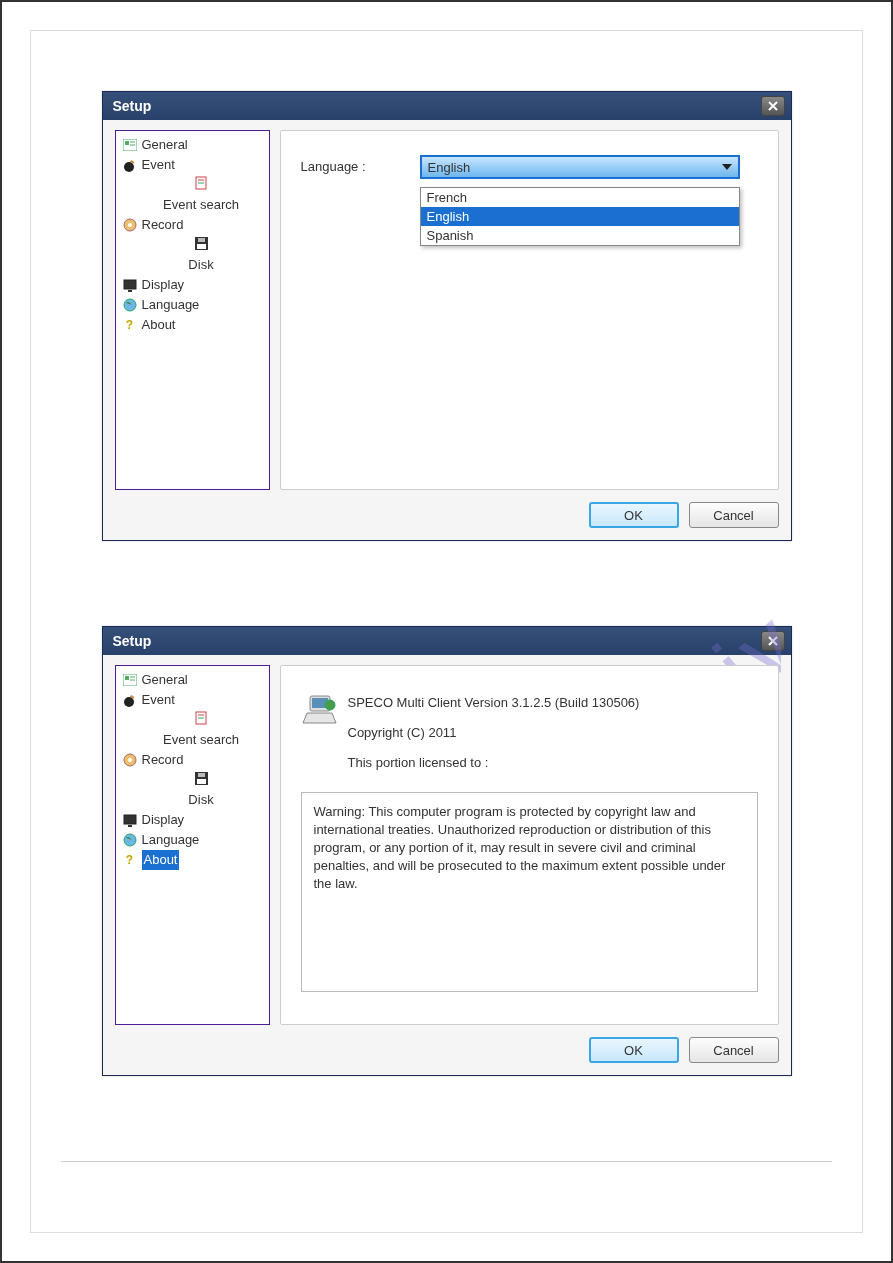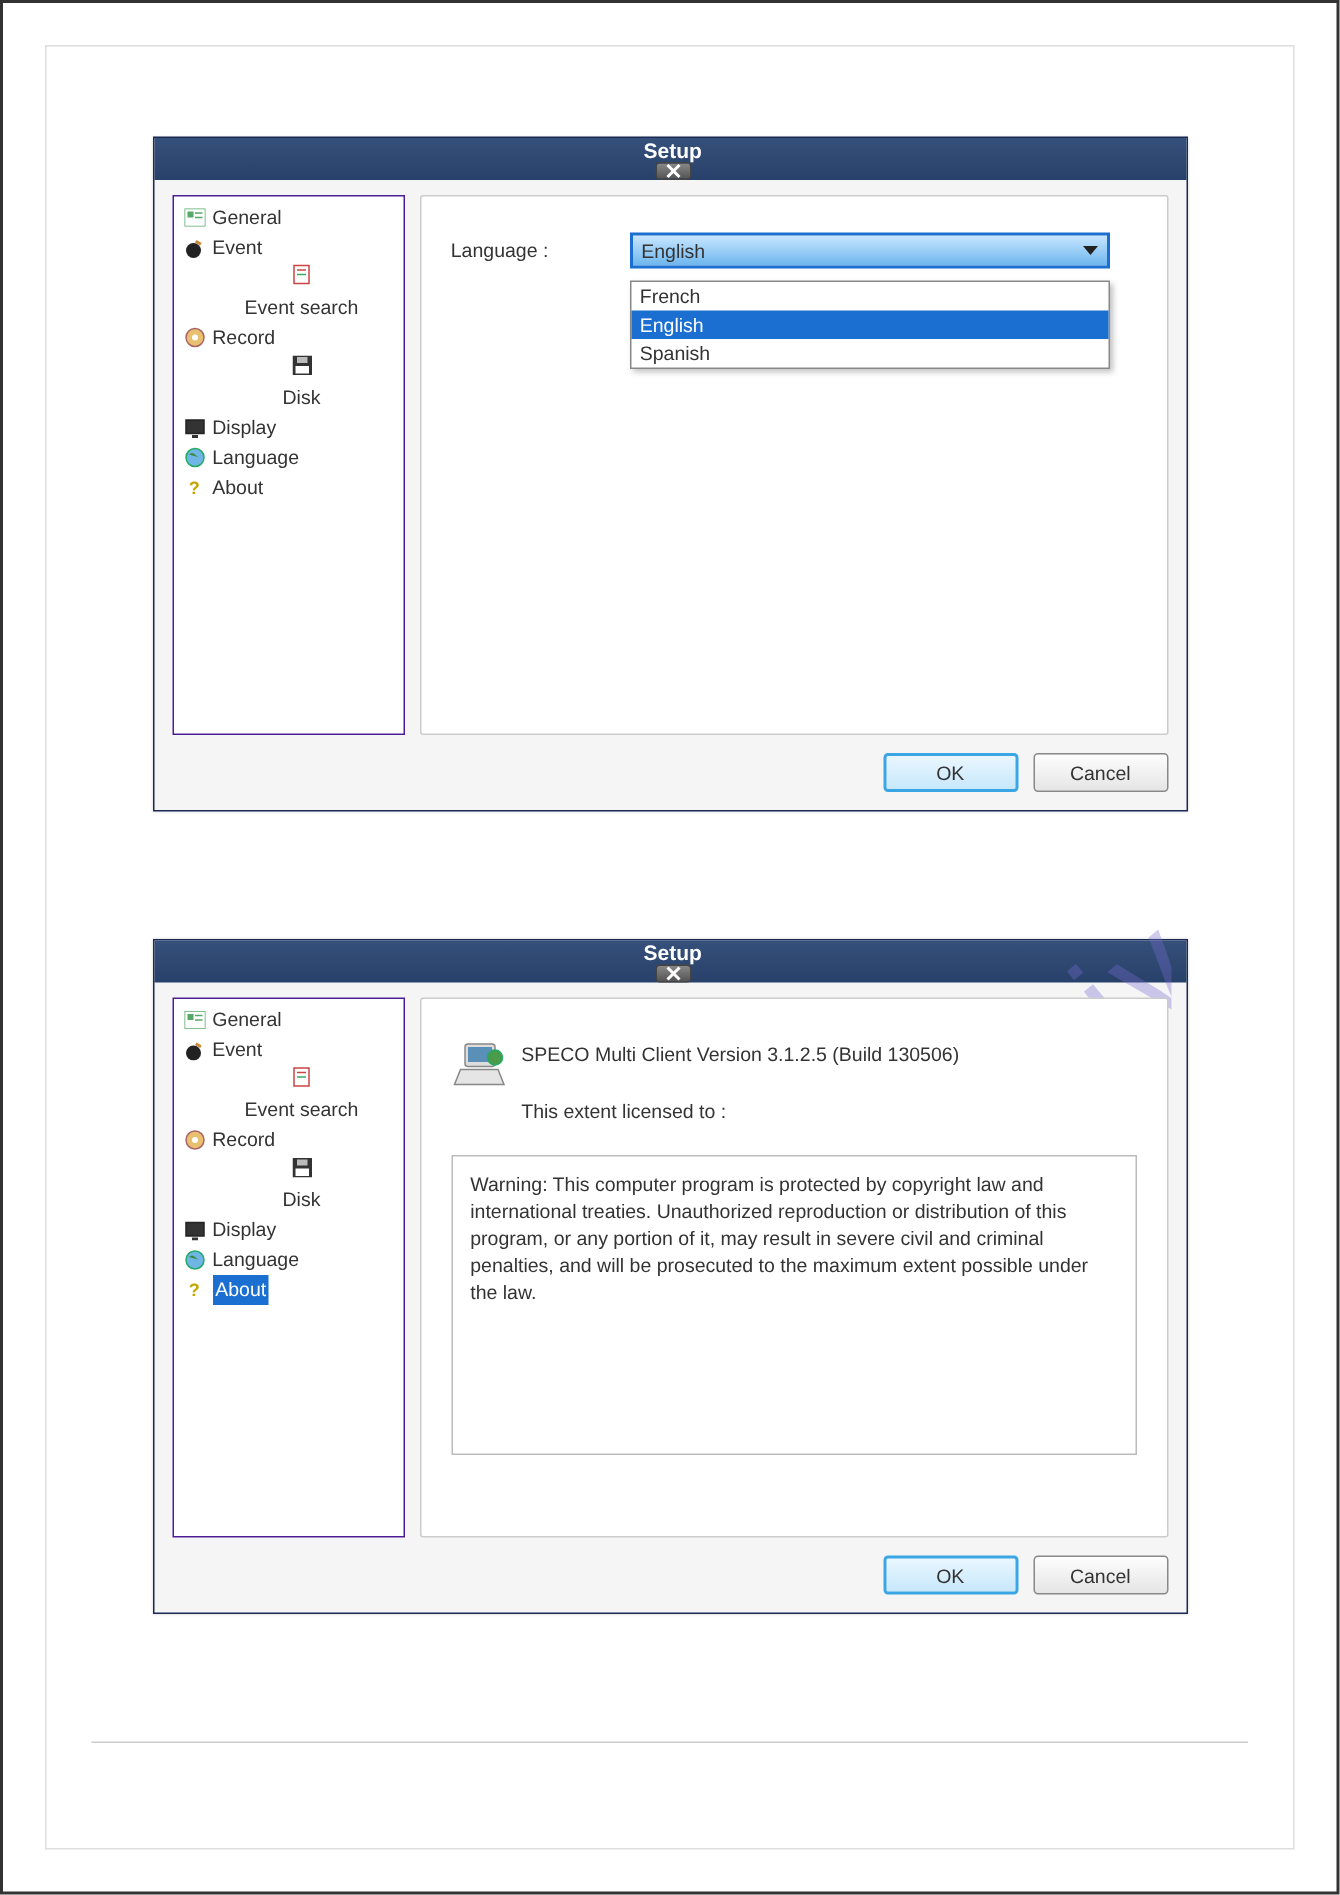--- a/index.html
+++ b/index.html
@@ -36,21 +36,20 @@
   .titlebar {
     background: linear-gradient(to bottom, #35507a, #28416a);
     height: 28px;
     display: flex;
     align-items: center;
     justify-content: space-between;
     padding: 0 6px 0 10px;
     color: #fff;
     font-weight: bold;
     font-size: 14px;
-    flex-direction: column;
   }
   .close-btn {
     width: 24px;
     height: 20px;
     background: linear-gradient(to bottom, #888, #555);
     border: 1px solid #444;
     border-radius: 3px;
     display: flex;
     align-items: center;
     justify-content: center;
@@ -445,22 +444,23 @@
                 <svg width="40" height="40" viewBox="0 0 40 40">
                   <rect x="8" y="5" width="20" height="15" rx="2" fill="#ddd" stroke="#888"></rect>
                   <rect x="10" y="7" width="16" height="10" fill="#5a8fb8"></rect>
                   <path d="M5 22 L30 22 L34 32 L1 32 Z" fill="#e5e5e5" stroke="#888"></path>
                   <circle cx="28" cy="14" r="5" fill="#4a9b4a" stroke="#2a6"></circle>
                 </svg>
               </div>
               <div class="about-text">
                 <div>SPECO Multi Client Version 3.1.2.5 (Build 130506)</div>
                 <div style="height:8px"></div>
+                <div>Copyright (C) 2011</div>
                 <div style="height:8px"></div>
-                <div>This extent licensed to :</div>
+                <div>This portion licensed to :</div>
               </div>
             </div>
             <div class="license-box">Warning: This computer program is protected by copyright law and international treaties. Unauthorized reproduction or distribution of this program, or any portion of it, may result in severe civil and criminal penalties, and will be prosecuted to the maximum extent possible under the law.</div>
           </div>
         </div>
 
         <div class="btnbar">
           <div class="btn primary">OK</div>
           <div class="btn">Cancel</div>
         </div>

